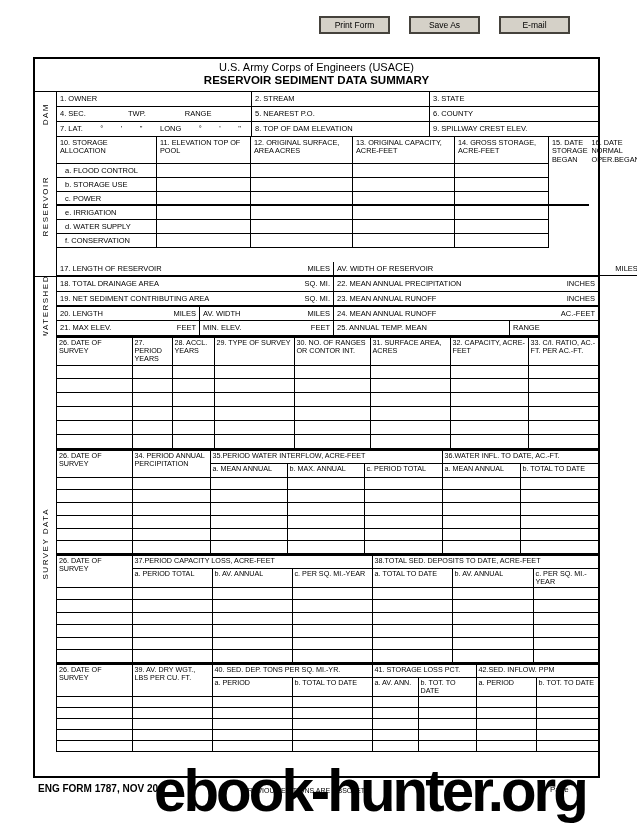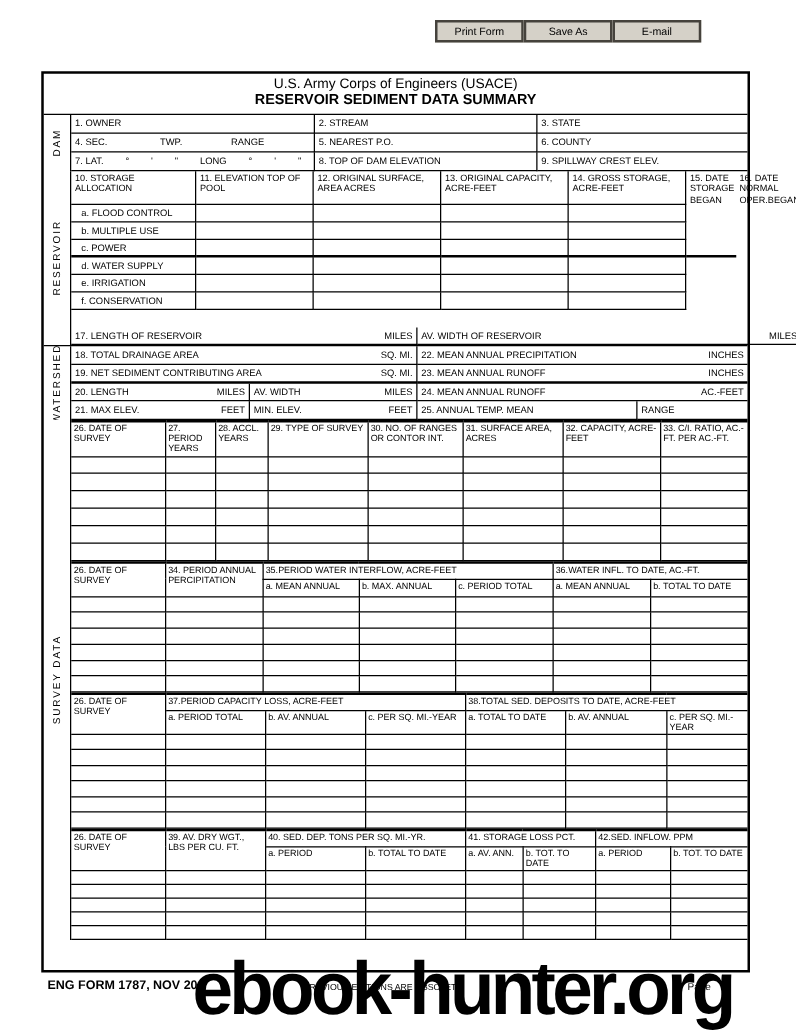--- a/index.html
+++ b/index.html
@@ -2,21 +2,21 @@
 <html><head>
 <meta charset="utf-8">
 <style>
   * { margin:0; padding:0; box-sizing:border-box; }
   html,body { width:637px; height:825px; }
   body {
     position:relative; background:#ffffff; overflow:hidden;
     font-family:"Liberation Sans", sans-serif; color:#000;
   }
   
-  .toolbar { position:absolute; top:16px; left:348px; display:flex; }
+  .toolbar { position:absolute; top:16px; left:319px; display:flex; gap:19px; }
   .tb-btn {
     width:71px; height:18px; background:#d5d1c8; border:2px solid #45423c;
     font-family:"Liberation Sans",sans-serif; font-size:8.5px; color:#000;
     display:flex; align-items:center; justify-content:center; cursor:pointer;
   }
   
   .form { position:absolute; left:33px; top:57px; width:567px; height:721px;
           border:2px solid #000; background:#fff; }
   .title-block { height:33px; text-align:center; padding-top:2px; border-bottom:1px solid #000; }
   .t-agency { font-size:11px; }
@@ -147,42 +147,42 @@
             <div class="fcell rc5">14. GROSS STORAGE, ACRE-FEET</div>
           </div>
           <div class="frow res-row">
             <div class="fcell rc1">a. FLOOD CONTROL</div>
             <div class="fcell rc2"></div>
             <div class="fcell rc3"></div>
             <div class="fcell rc4"></div>
             <div class="fcell rc5"></div>
           </div>
           <div class="frow res-row">
-            <div class="fcell rc1">b. MULTIPLE USE</div>
+            <div class="fcell rc1">b. STORAGE USE</div>
             <div class="fcell rc2"></div>
             <div class="fcell rc3"></div>
             <div class="fcell rc4"></div>
             <div class="fcell rc5"></div>
           </div>
           <div class="frow res-row bb-thick">
             <div class="fcell rc1">c. POWER</div>
             <div class="fcell rc2"></div>
             <div class="fcell rc3"></div>
             <div class="fcell rc4"></div>
             <div class="fcell rc5"></div>
           </div>
           <div class="frow res-row">
-            <div class="fcell rc1">d. WATER SUPPLY</div>
+            <div class="fcell rc1">e. IRRIGATION</div>
             <div class="fcell rc2"></div>
             <div class="fcell rc3"></div>
             <div class="fcell rc4"></div>
             <div class="fcell rc5"></div>
           </div>
           <div class="frow res-row">
-            <div class="fcell rc1">e. IRRIGATION</div>
+            <div class="fcell rc1">d. WATER SUPPLY</div>
             <div class="fcell rc2"></div>
             <div class="fcell rc3"></div>
             <div class="fcell rc4"></div>
             <div class="fcell rc5"></div>
           </div>
           <div class="frow res-row">
             <div class="fcell rc1">f. CONSERVATION</div>
             <div class="fcell rc2"></div>
             <div class="fcell rc3"></div>
             <div class="fcell rc4"></div>

